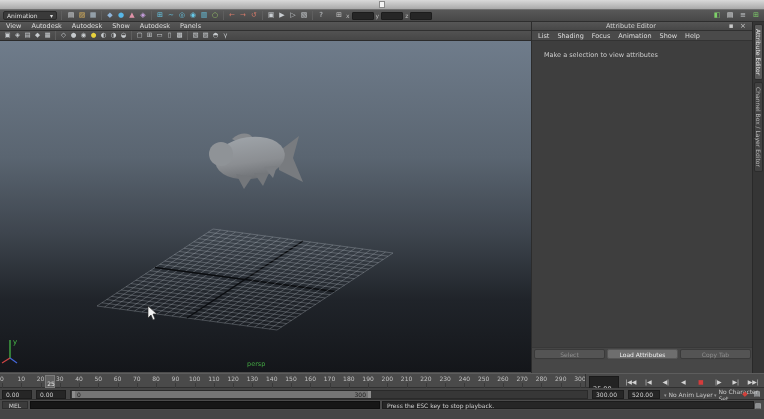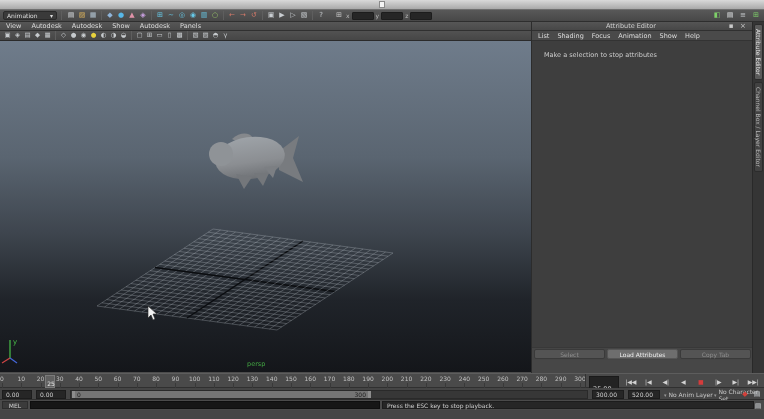--- a/index.html
+++ b/index.html
@@ -346,21 +346,21 @@
       </div>
       <div class="ae-menubar" id="ae-menus">
           <span class="menu-item">List</span>
           <span class="menu-item">Shading</span>
           <span class="menu-item">Focus</span>
           <span class="menu-item">Animation</span>
           <span class="menu-item">Show</span>
           <span class="menu-item">Help</span>
         </div>
       <div class="ae-content">
-        <span class="ae-message">Make a selection to stop attributes</span>
+        <span class="ae-message">Make a selection to view attributes</span>
         <div class="ae-buttons" id="ae-buttons">
             <div class="ae-btn">Select</div>
             <div class="ae-btn active">Load Attributes</div>
             <div class="ae-btn">Copy Tab</div>
           </div>
       </div>
     </div>
 
     <div class="side-strip" id="side-tabs">
         <span class="side-tab active">Attribute Editor</span>

